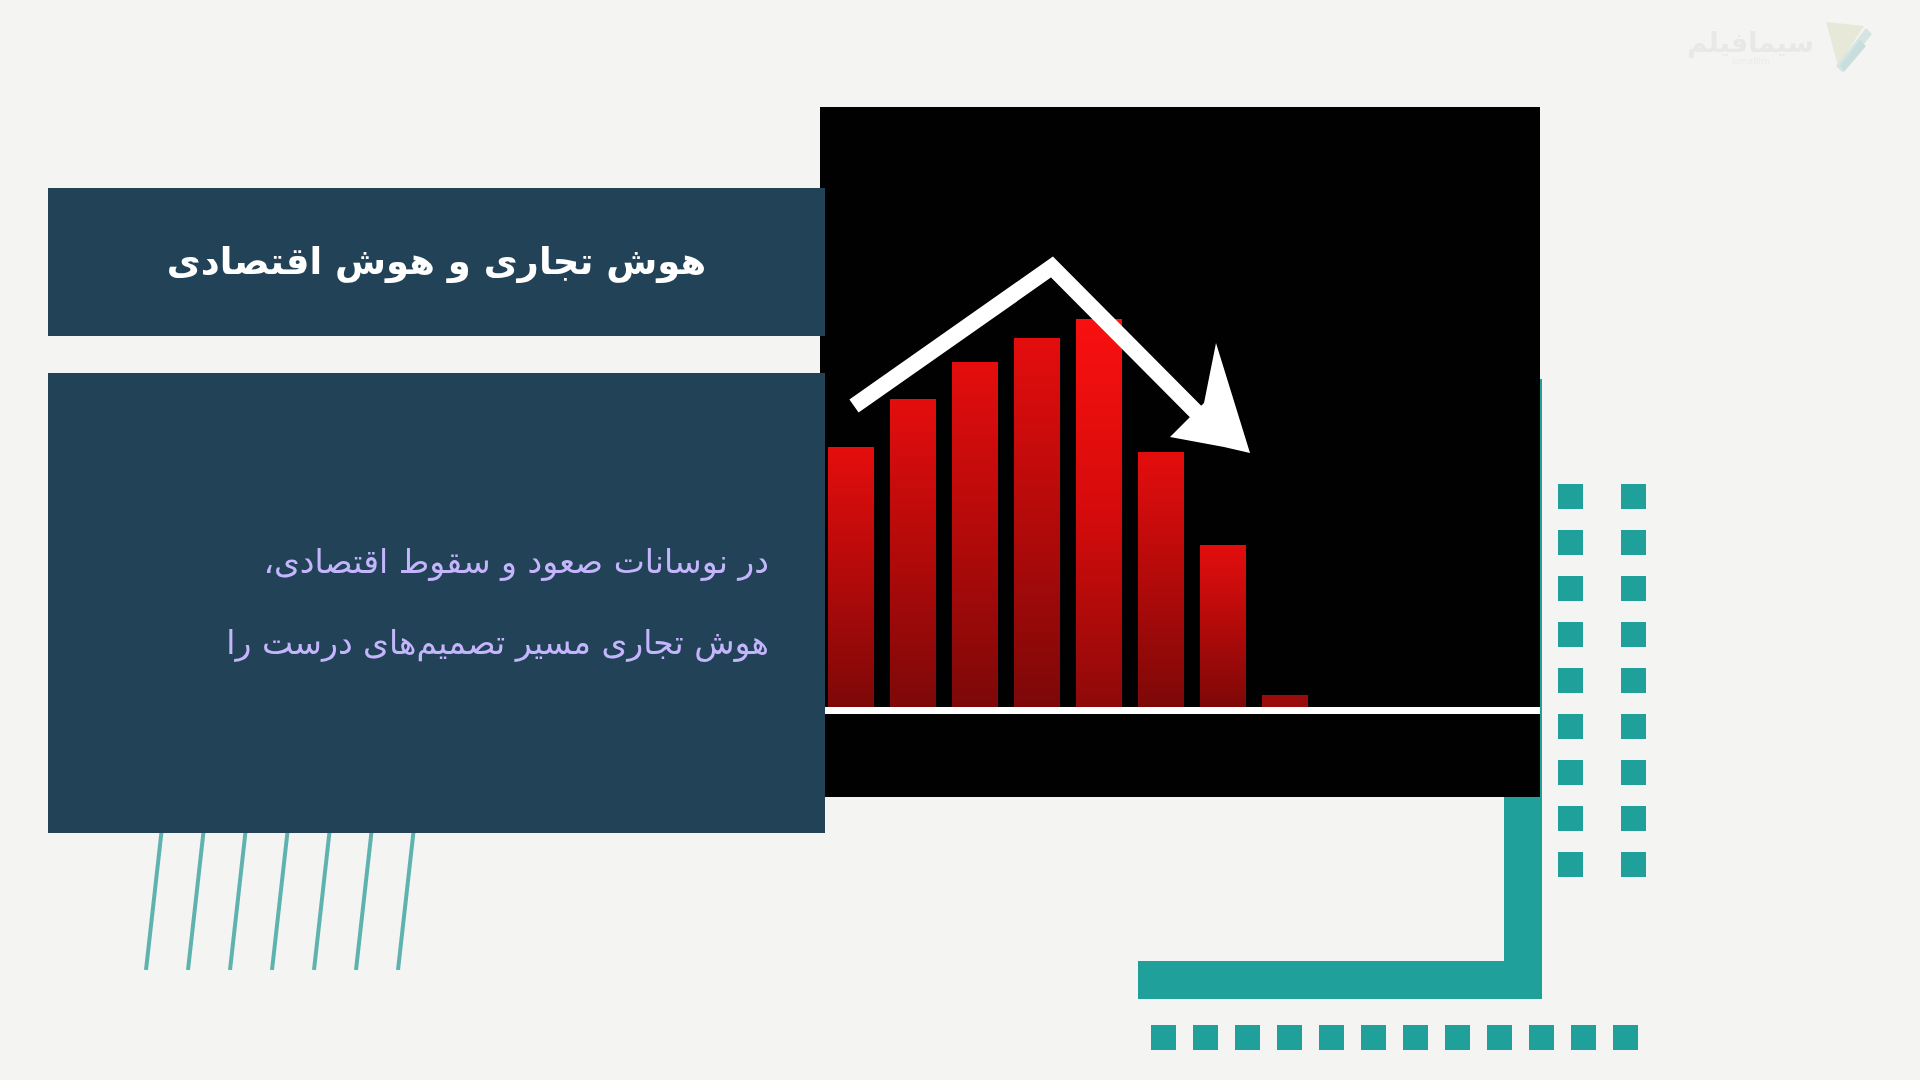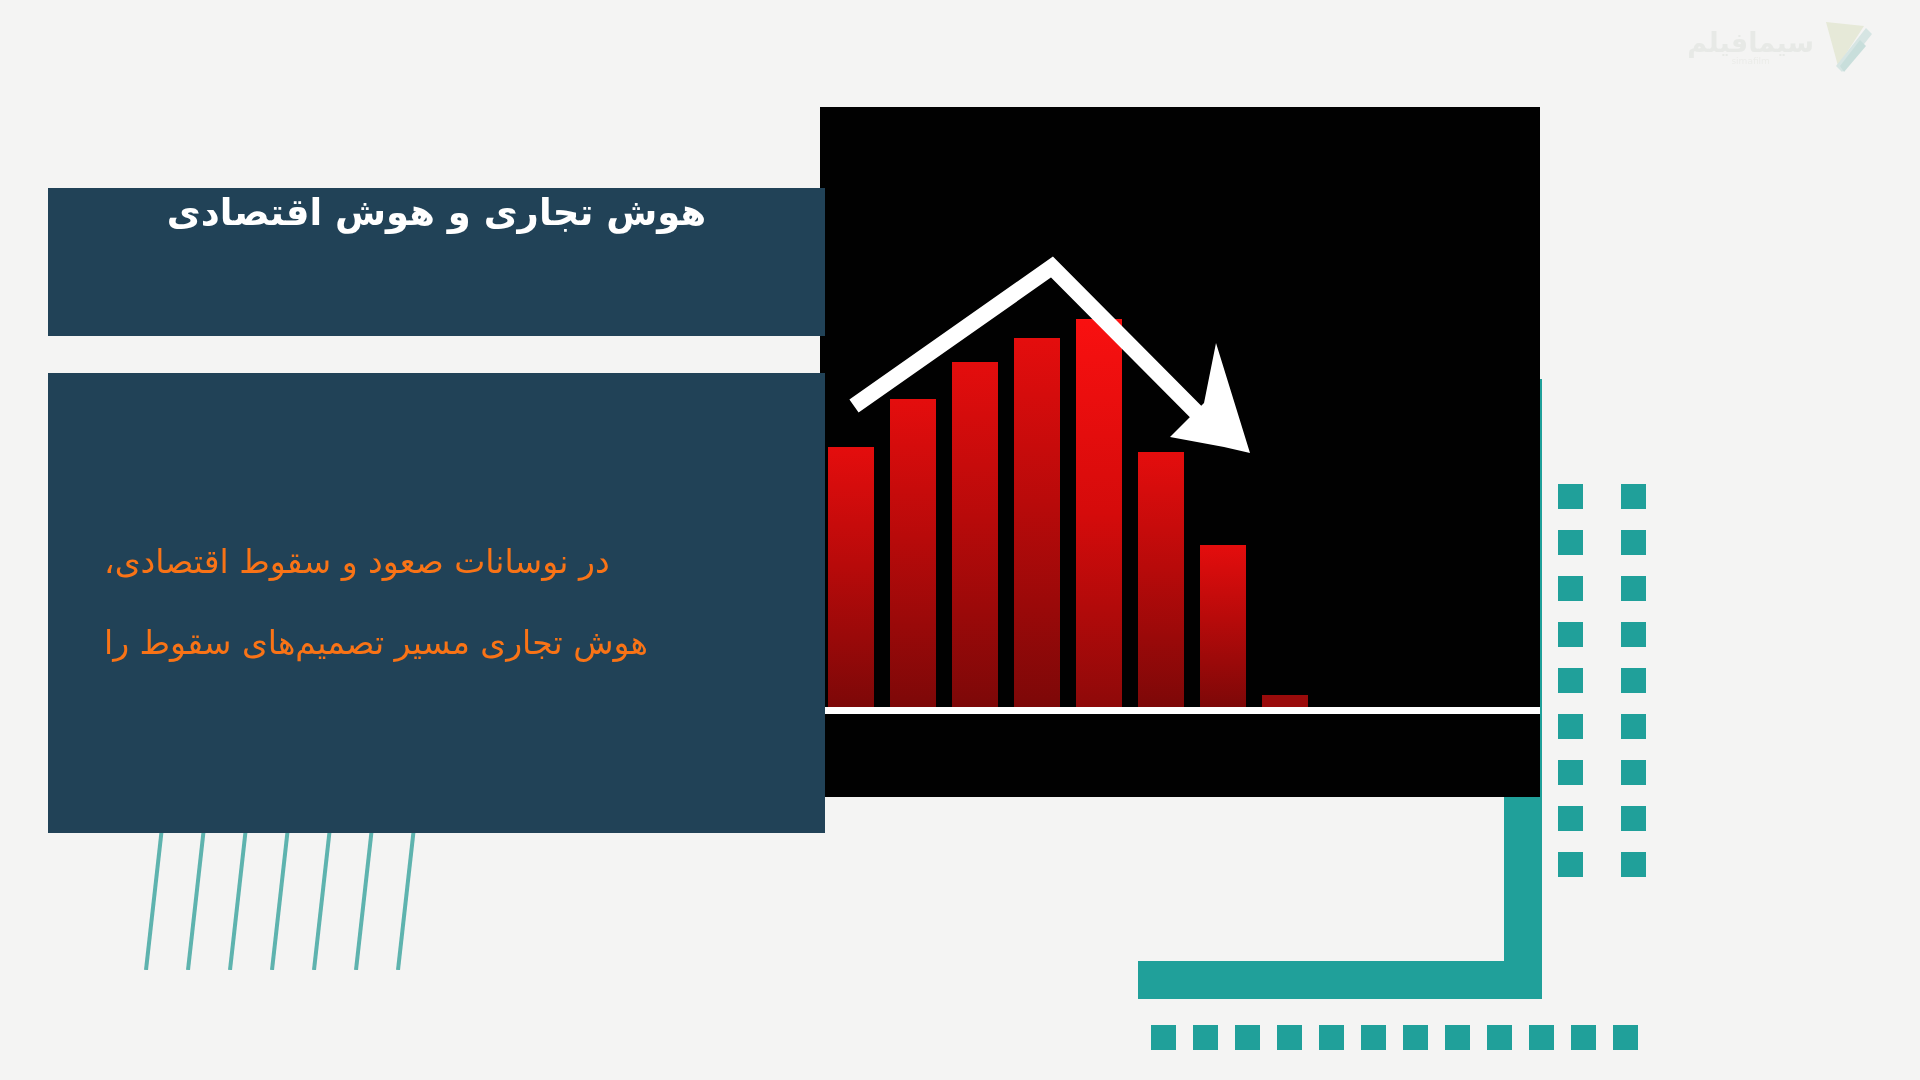--- a/index.html
+++ b/index.html
@@ -66,20 +66,21 @@
   
   .title-card {
     position: absolute;
     left: 48px;
     top: 188px;
     width: 777px;
     height: 148px;
     background: #214257;
     z-index: 3;
     display: flex;
+    align-items: center;
     justify-content: center;
     padding: 0 56px;
   }
   .title-text {
     direction: rtl;
     color: #ffffff;
     font-size: 37px;
     font-weight: bold;
     line-height: 1.35;
     text-align: center;
@@ -97,25 +98,25 @@
     background: #214257;
     z-index: 3;
     display: flex;
     flex-direction: column;
     align-items: center;
     justify-content: center;
     padding: 0 56px;
   }
   .body-text {
     direction: rtl;
-    color: #f97316;
+    color: #c4b5fd;
     font-size: 33px;
     font-weight: normal;
     line-height: 2.45;
-    text-align: left;
+    text-align: right;
     width: 100%;
   }
   .body-line { display: block; white-space: nowrap; }
 
   
   .right-stage {
     position: absolute;
     left: 820px;
     top: 80px;
     width: 1060px;
@@ -213,21 +214,21 @@
     </g>
   </svg>
 
   <div class="title-card">
     <div class="title-text">هوش تجاری و هوش اقتصادی</div>
   </div>
 
   <div class="body-card">
     <div class="body-text">
       <span class="body-line">در نوسانات صعود و سقوط اقتصادی،</span>
-      <span class="body-line">هوش تجاری مسیر تصمیم‌های سقوط را</span>
+      <span class="body-line">هوش تجاری مسیر تصمیم‌های درست را</span>
     </div>
   </div>
 
   <div class="right-stage">
 
     <div class="teal-frame-v"></div>
     <div class="teal-frame-h"></div>
 
     <div class="dot-grid-right">
         <div class="dot" style="background: rgb(32, 160, 154);"></div>

